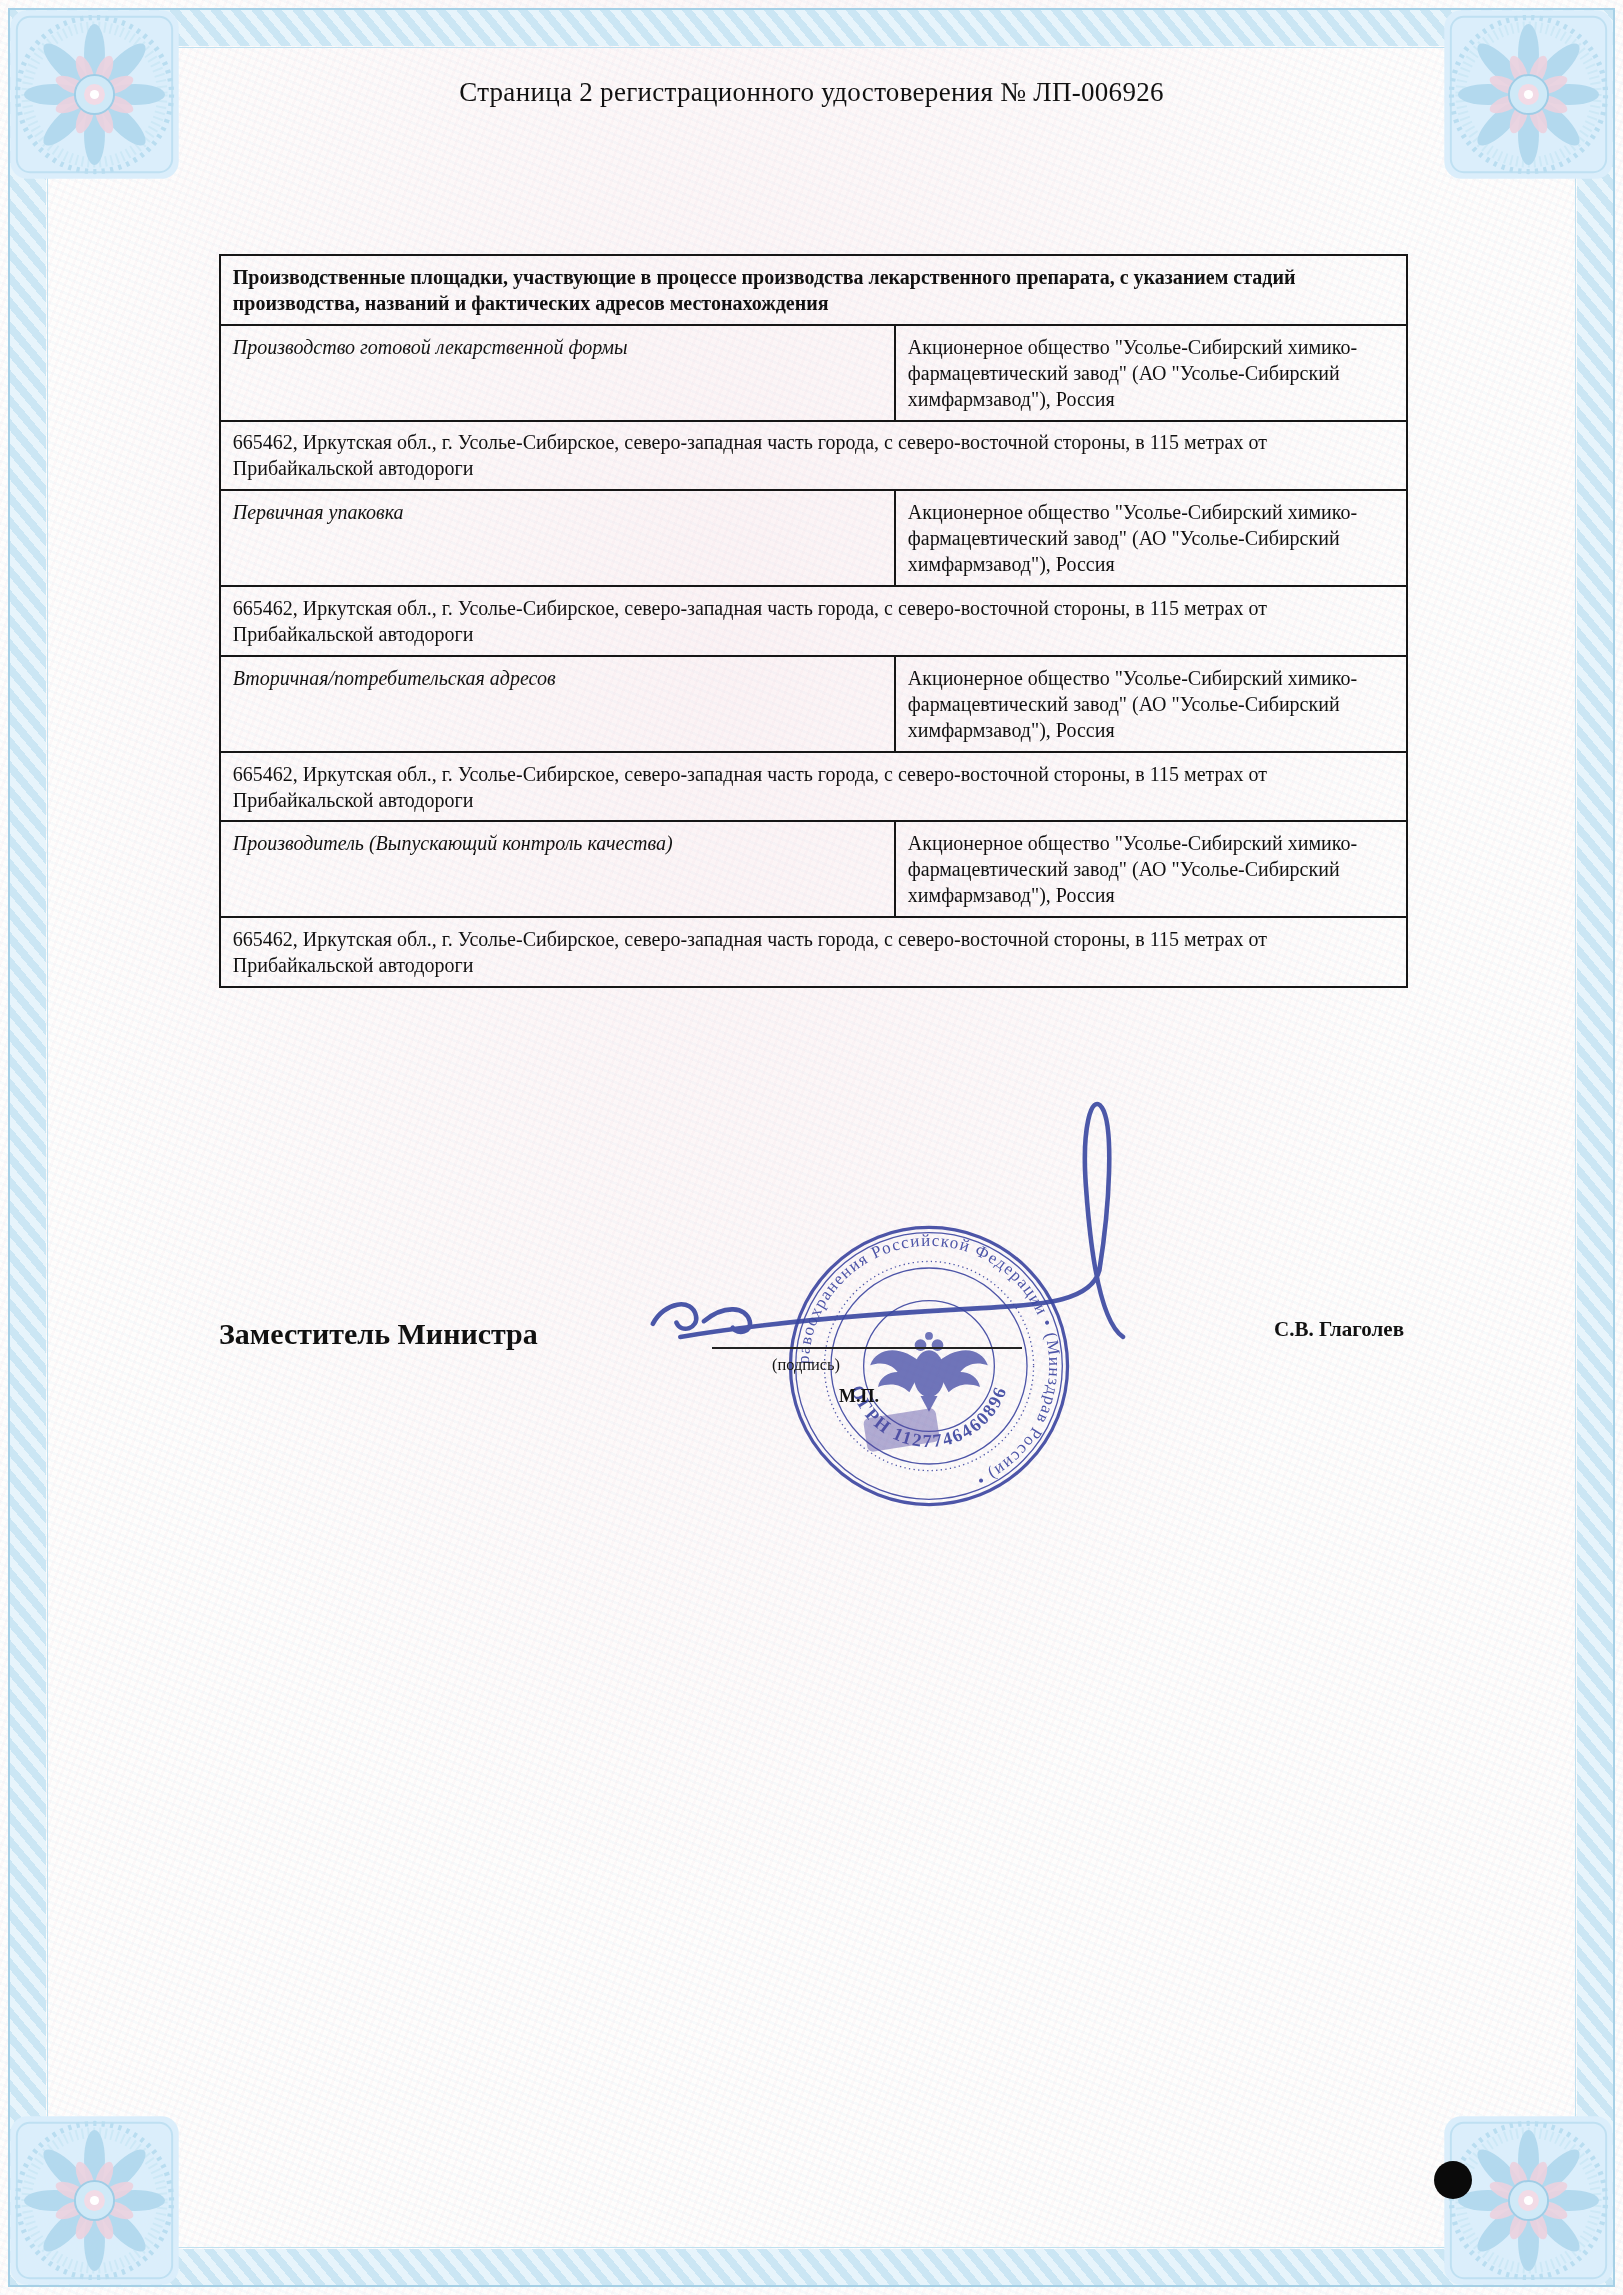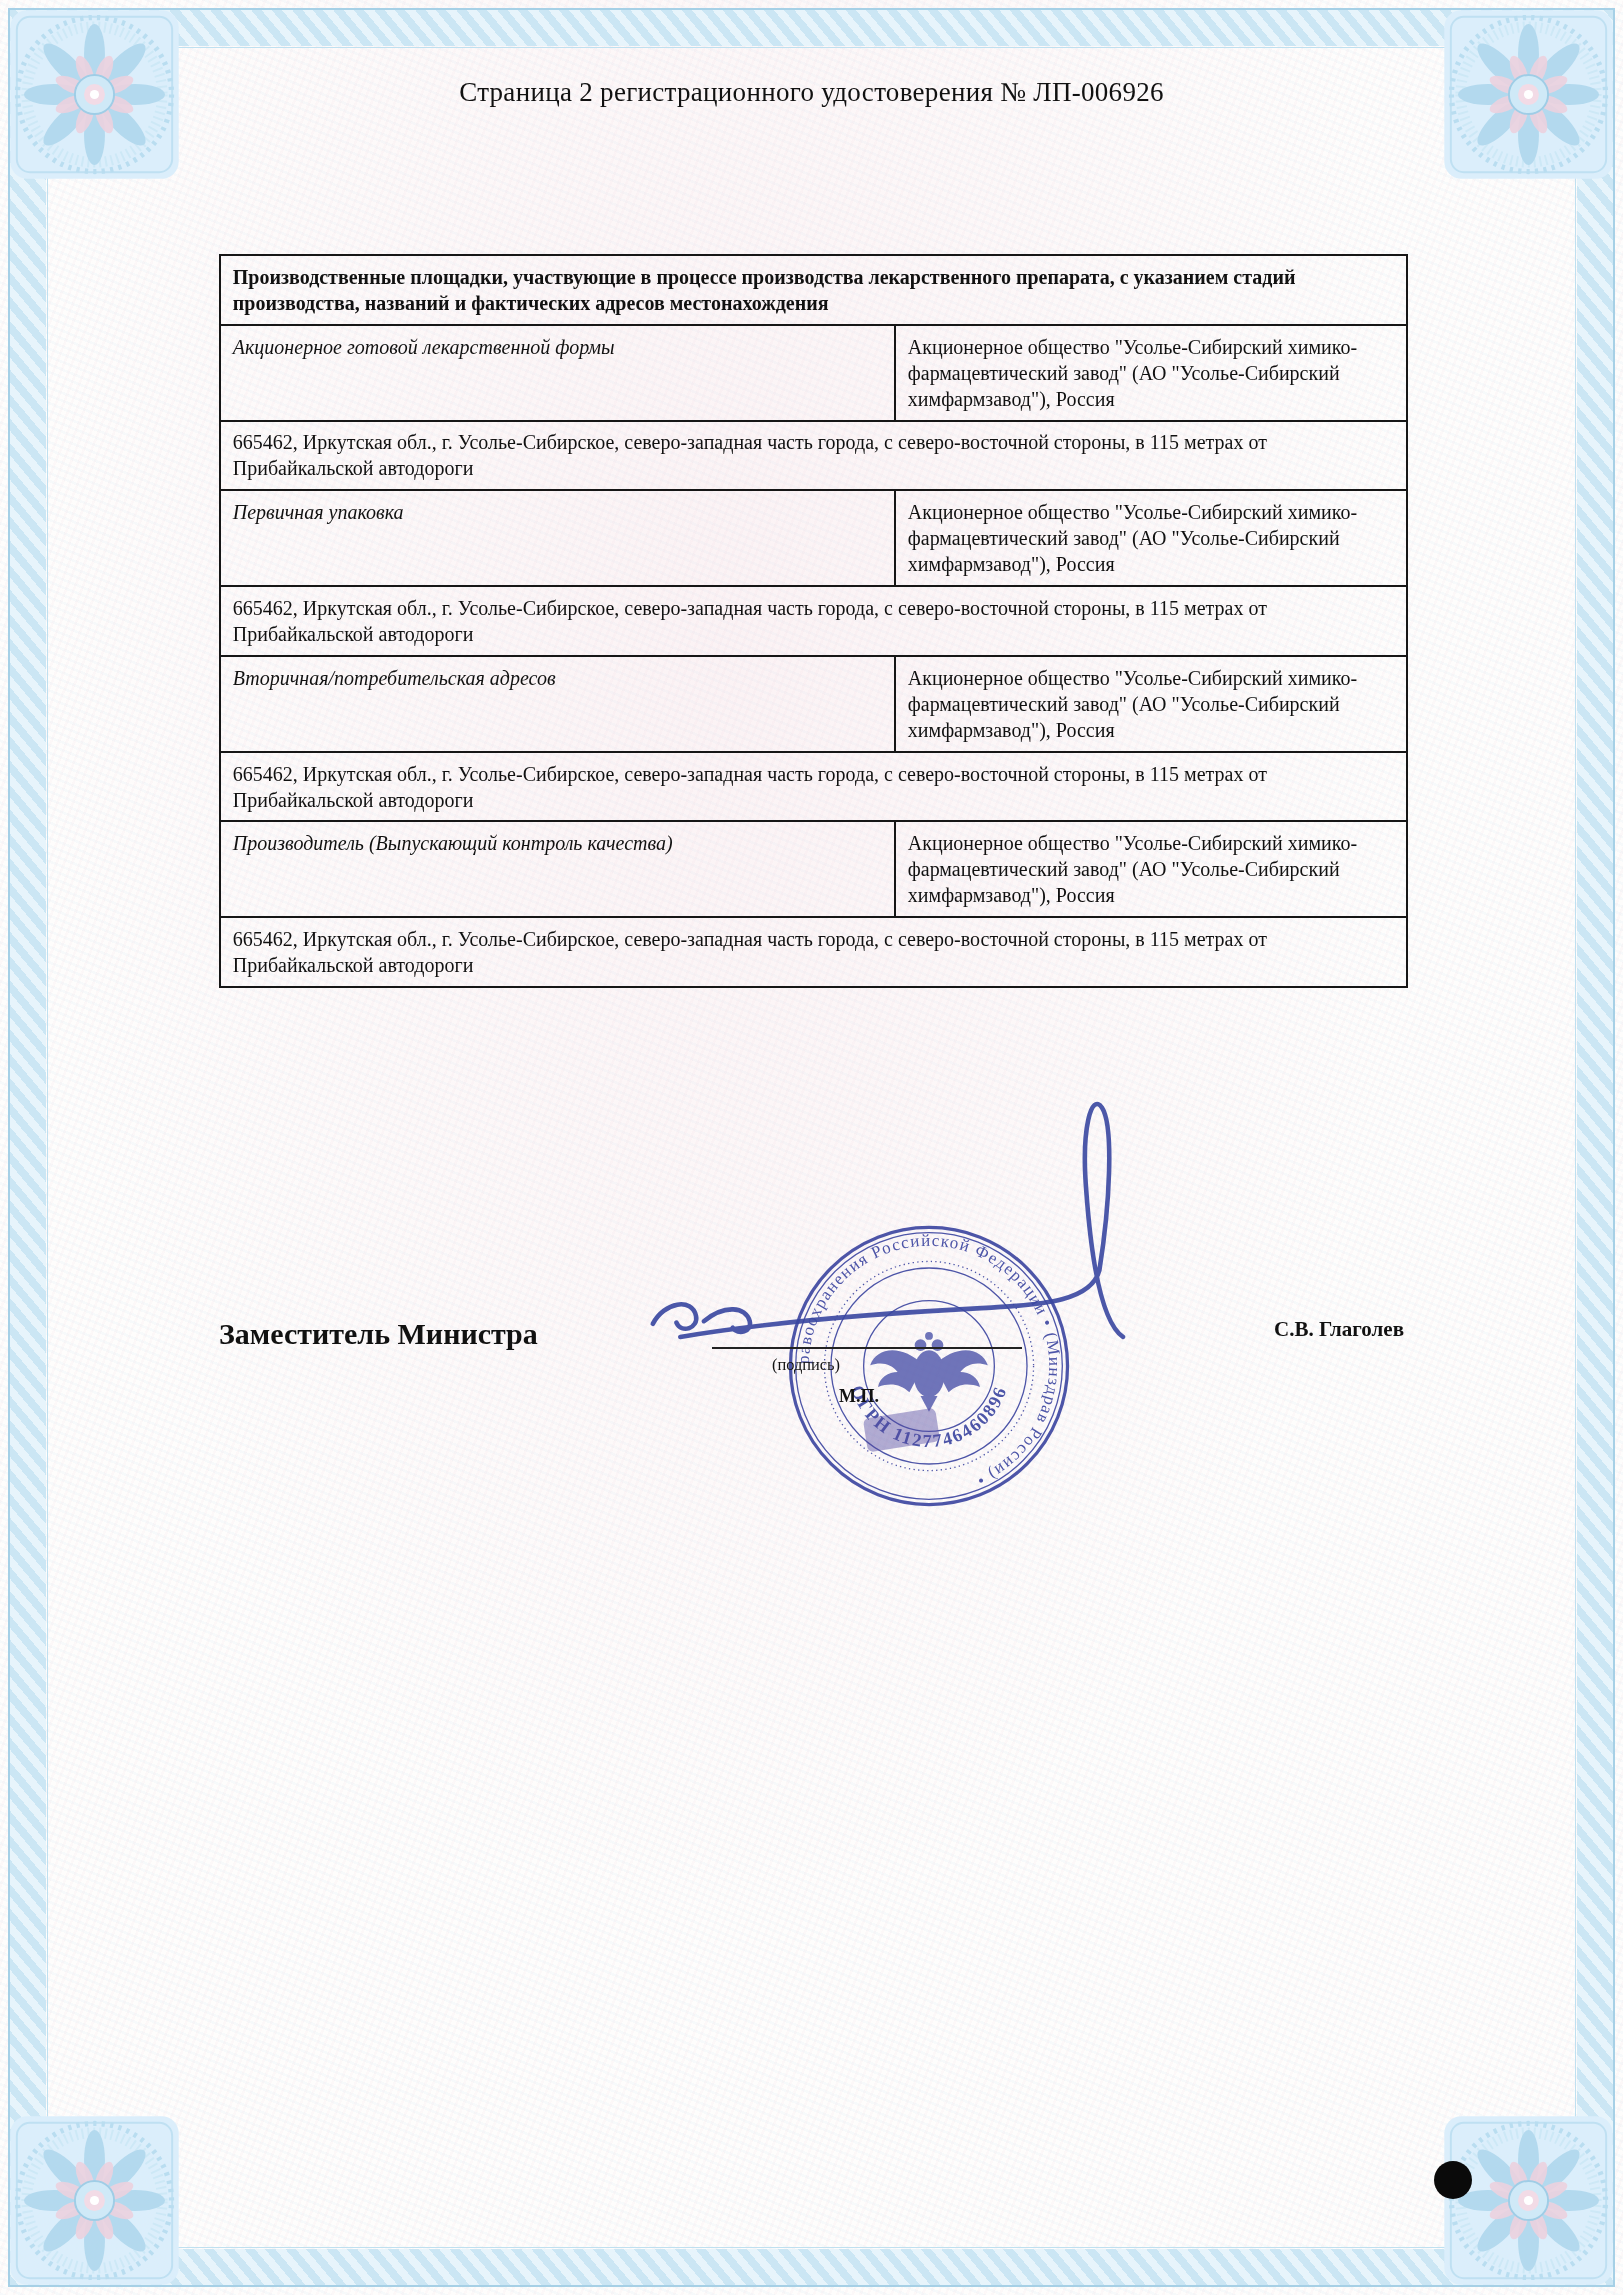--- a/index.html
+++ b/index.html
@@ -126,21 +126,21 @@
       <colgroup>
           <col class="c-stage">
           <col class="c-company">
         </colgroup>
       <tbody>
         <tr>
           <td class="t-head" colspan="2">Производственные площадки, участвующие в процессе производства лекарственного препарата, с указанием стадий производства, названий и фактических адресов местонахождения</td>
         </tr>
 
         <tr>
-          <td class="t-stage">Акционерное готовой лекарственной формы</td>
+          <td class="t-stage">Производство готовой лекарственной формы</td>
           <td>Акционерное общество "Усолье-Сибирский химико-фармацевтический завод" (АО "Усолье-Сибирский химфармзавод"), Россия</td>
         </tr>
         <tr>
           <td colspan="2">665462, Иркутская обл., г. Усолье-Сибирское, северо-западная часть города, с северо-восточной стороны, в 115 метрах от Прибайкальской автодороги</td>
         </tr>
 
         <tr>
           <td class="t-stage">Первичная упаковка</td>
           <td>Акционерное общество "Усолье-Сибирский химико-фармацевтический завод" (АО "Усолье-Сибирский химфармзавод"), Россия</td>
         </tr>

